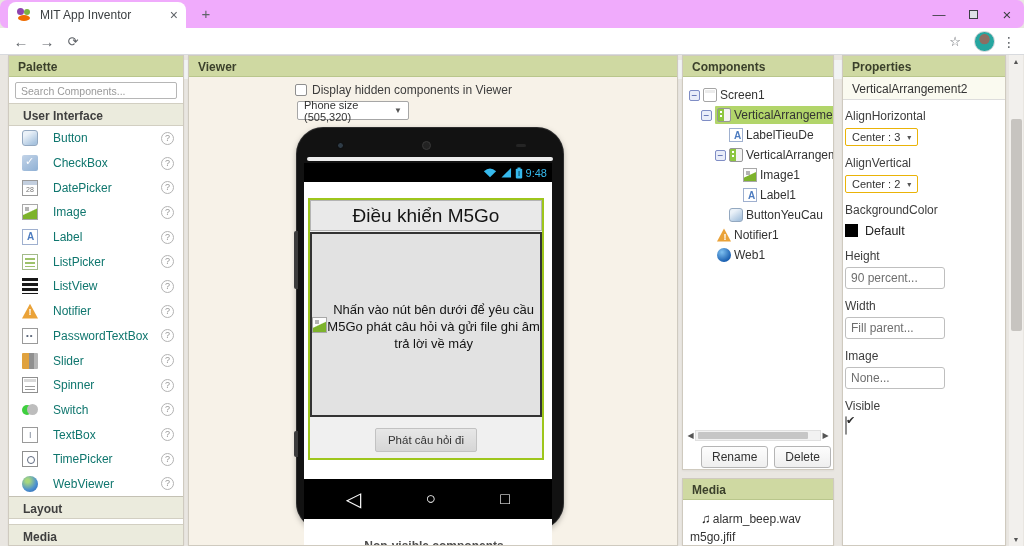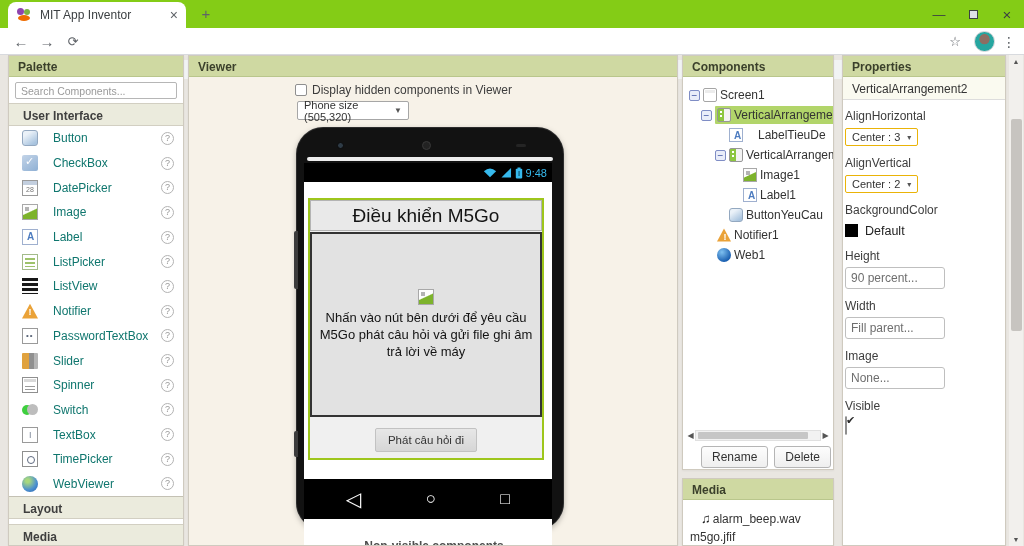--- a/index.html
+++ b/index.html
@@ -1,20 +1,20 @@
 <!DOCTYPE html>
 <html><head>
 <meta charset="utf-8">
 <style>
   * { margin:0; padding:0; box-sizing:border-box; }
   body { font-family:"Liberation Sans","DejaVu Sans",sans-serif; }
   #root { position:relative; width:1024px; height:546px; overflow:hidden; background:#e9e6e1; }
 
   
-  #tabstrip { position:absolute; left:0; top:0; width:1024px; height:28px; background:#84cc16; }
+  #tabstrip { position:absolute; left:0; top:0; width:1024px; height:28px; background:#f0abfc;border-radius:7px; }
   #tab { position:absolute; left:8px; top:2px; width:178px; height:26px; background:#fff;
          border-radius:8px 8px 0 0; display:flex; align-items:center; padding:0 8px; gap:8px; }
   .tab-title { font-size:12px; color:#3c4043; flex:1; white-space:nowrap; overflow:hidden; }
   .tab-close { font-size:14px; color:#5f6368; cursor:default; }
   #newtab { position:absolute; left:196px; top:4px; width:20px; height:20px; font-size:15px;
             color:#5f6368; text-align:center; line-height:20px; }
   .favicon { position:relative; width:16px; height:16px; flex:none; }
   .favicon .f1 { position:absolute; left:1px; top:1px; width:7px; height:7px; border-radius:50%; background:#8e44ad; }
   .favicon .f2 { position:absolute; left:8px; top:2px; width:6px; height:6px; border-radius:50%; background:#7cb342; }
   .favicon .f3 { position:absolute; left:2px; top:8px; width:12px; height:6px; border-radius:50%; background:#ef6c00; }
@@ -115,21 +115,21 @@
   .glass-top { position:absolute; left:10px; top:29px; width:246px; height:4px; background:#ededed; border-radius:2px; }
   .sidebtn { position:absolute; left:-3px; width:4px; background:#3c3c3c; border-radius:2px 0 0 2px; }
   #screen { position:absolute; left:7px; top:35px; width:248px; height:401px; background:#fff; overflow:hidden; }
   #statusbar { position:absolute; left:0; top:0; width:248px; height:19px; background:#000;
                display:flex; align-items:center; justify-content:flex-end; gap:3px; padding-right:5px; }
   #statusbar .time { color:#36b9ed; font-size:11px; }
   #selbox { position:absolute; left:4px; top:35px; width:236px; height:262px; border:2px solid #9ec61c; background:#f0f0f0; }
   #apptitle { height:31px; background:#e9e9e9; border:1px solid #b3b3b3; display:flex; align-items:center;
               justify-content:center; font-size:19px; color:#141414; }
   #va1 { height:185px; margin-top:1px; border:2px solid #333; background:#e2e2e2; display:flex;
-         flex-direction:column; align-items:center; justify-content:center; }
+         flex-direction:row; align-items:center; justify-content:center; }
   #va1 .imgslot { width:16px; height:16px; position:relative; }
   #va1-text { width:224px; text-align:center; font-size:13px; line-height:1.32; color:#141414; margin-top:4px; }
   #phone-btn-row { display:flex; justify-content:center; }
   #phone-btn { margin-top:11px; padding:5px 12px; background:linear-gradient(#e7e7e7,#d6d6d6);
                border:1px solid #c2c2c2; border-radius:2px; font-size:11.5px; color:#333; }
   #navbar { position:absolute; left:0; top:316px; width:248px; height:40px; background:#000;
             display:flex; align-items:center; justify-content:space-between; padding:0 42px; }
   #navbar span { color:#fff; }
   #nv-back { font-size:20px; }
   #nv-home { font-size:17px; }
@@ -415,21 +415,21 @@
       <div class="trow" style="padding-left:12px;">
         <span class="expander"></span>
         <span class="tsel">
           <span class="tslot">
               <span class="ic ic-va"></span>
             </span>
           <span class="tlabel">VerticalArrangement2</span>
         </span>
       </div>
 
-      <div class="trow" style="padding-left:40px;gap:12px;">
+      <div class="trow" style="padding-left:40px;">
         <span class="tslot">
             <span class="ic ic-label"></span>
           </span>
         <span class="tlabel">LabelTieuDe</span>
       </div>
 
       <div class="trow" style="padding-left:26px;">
         <span class="expander"></span>
         <span class="tslot">
             <span class="ic ic-va"></span>

